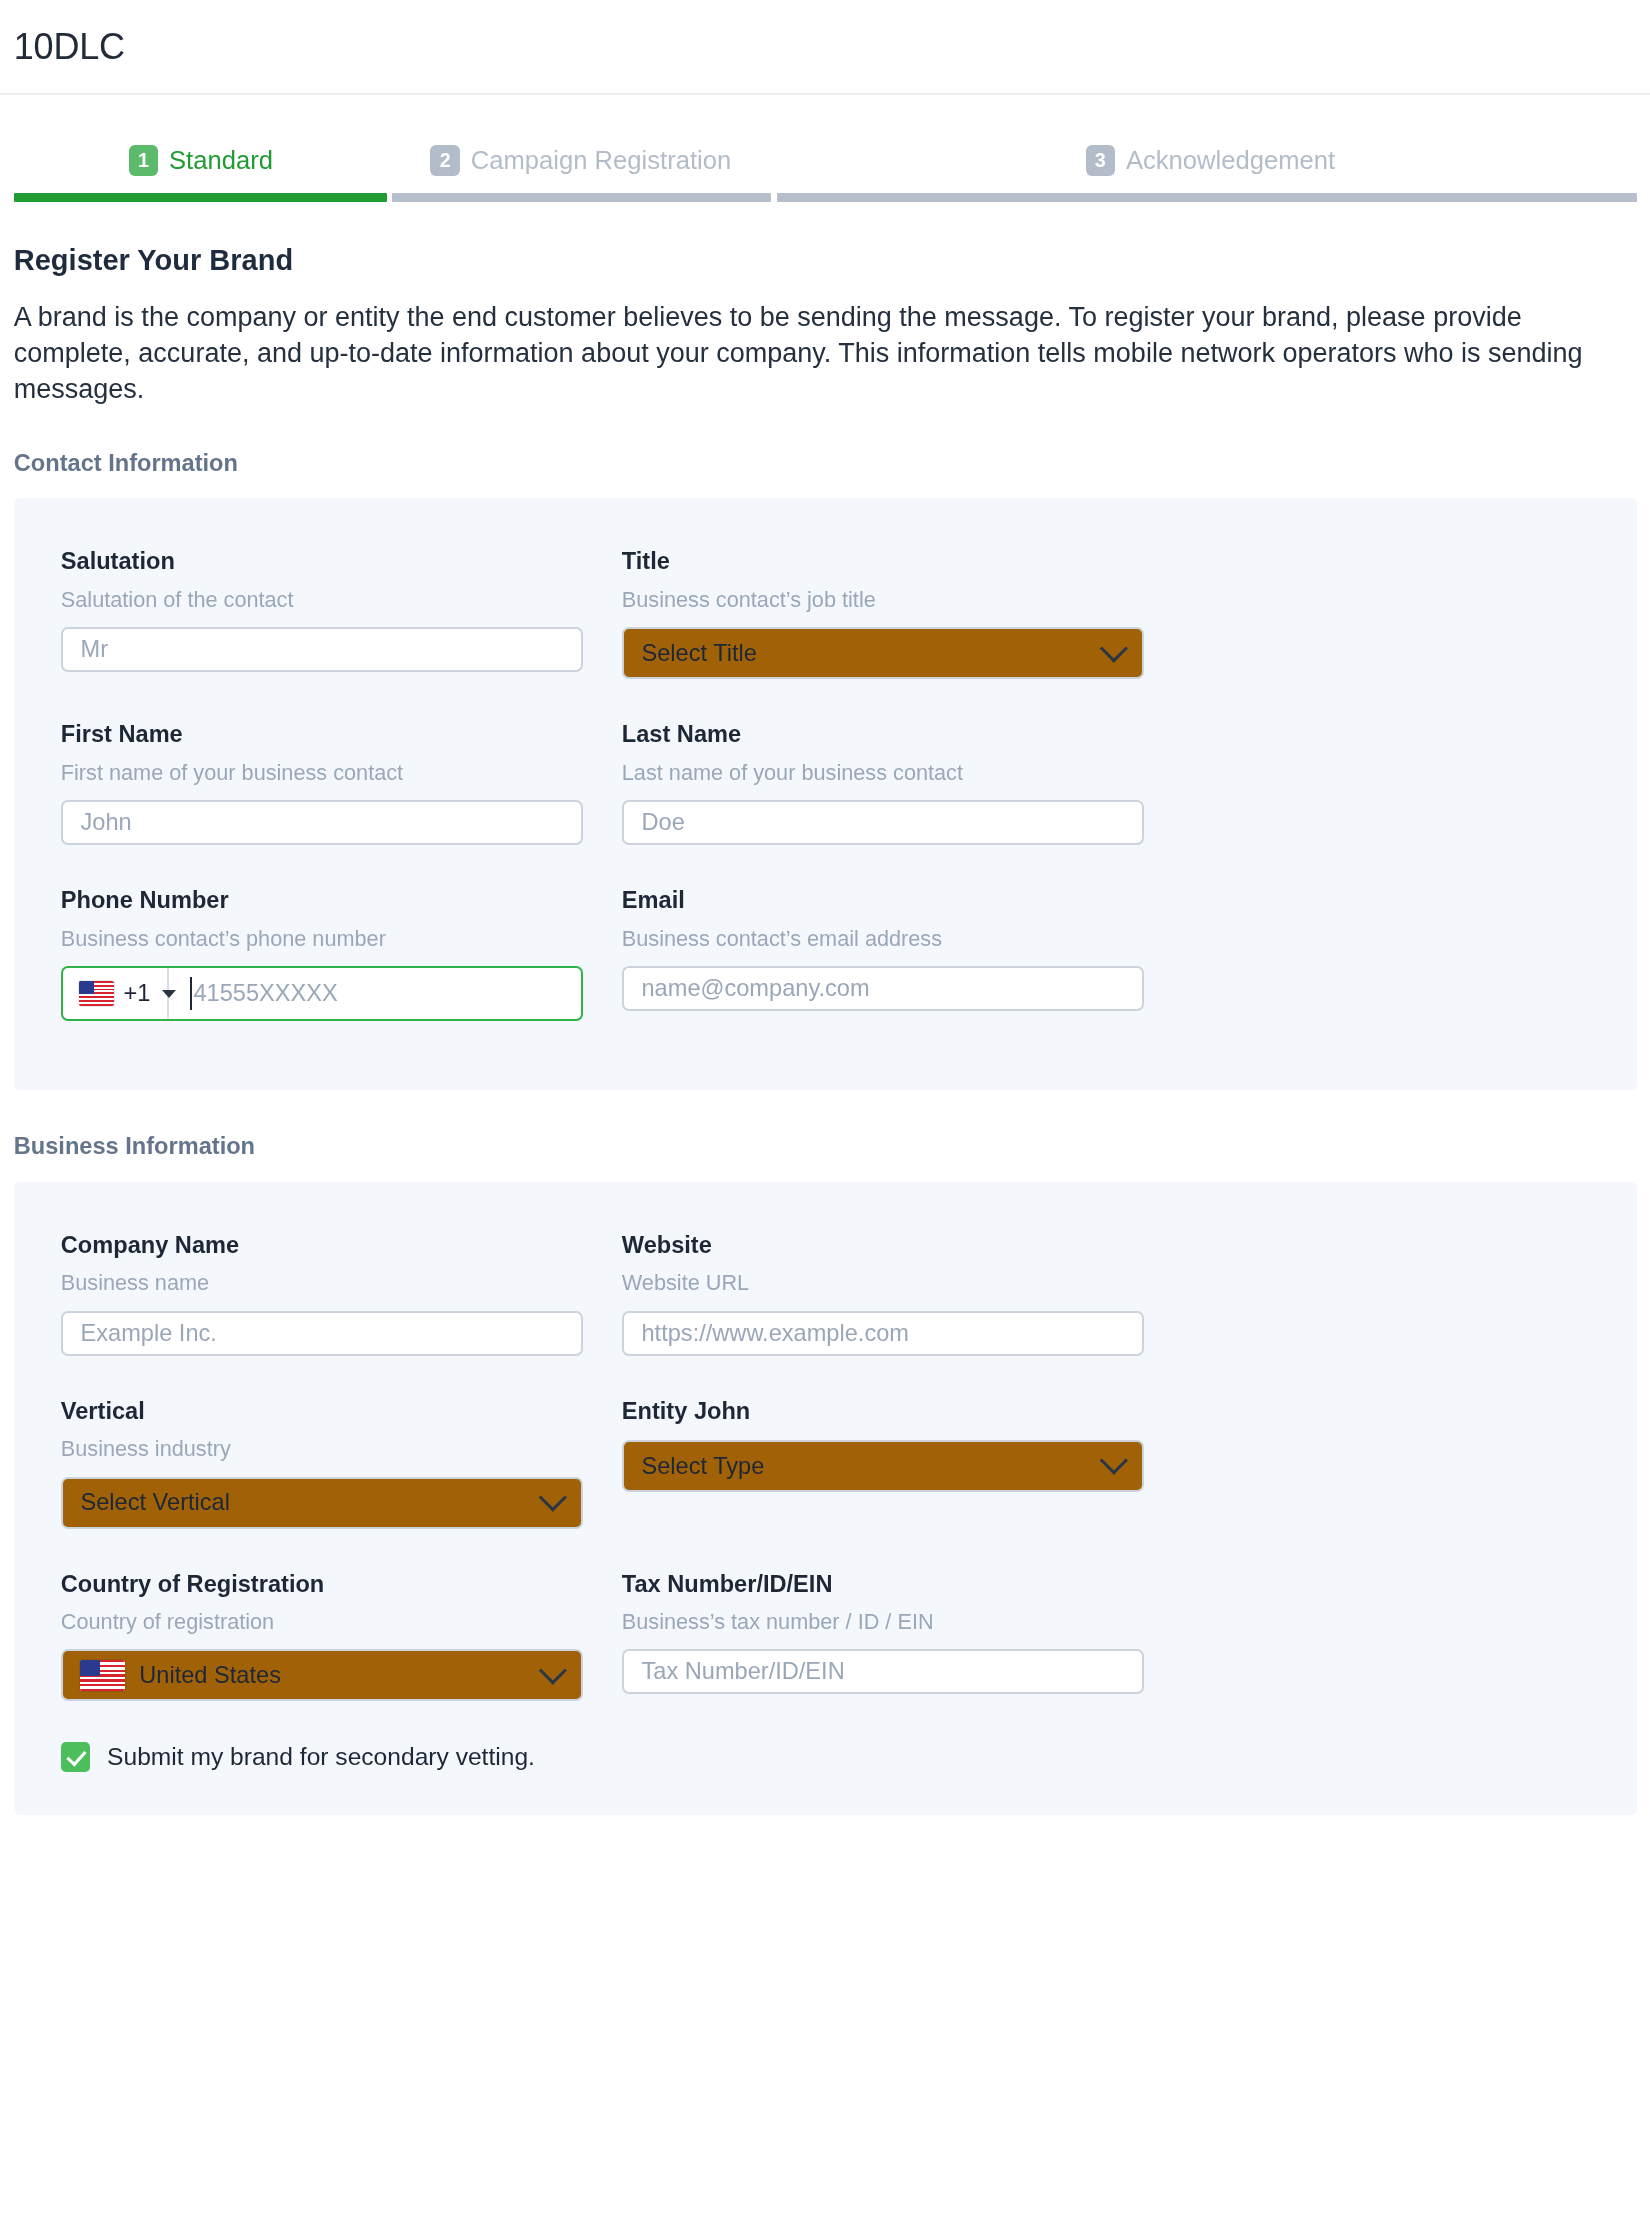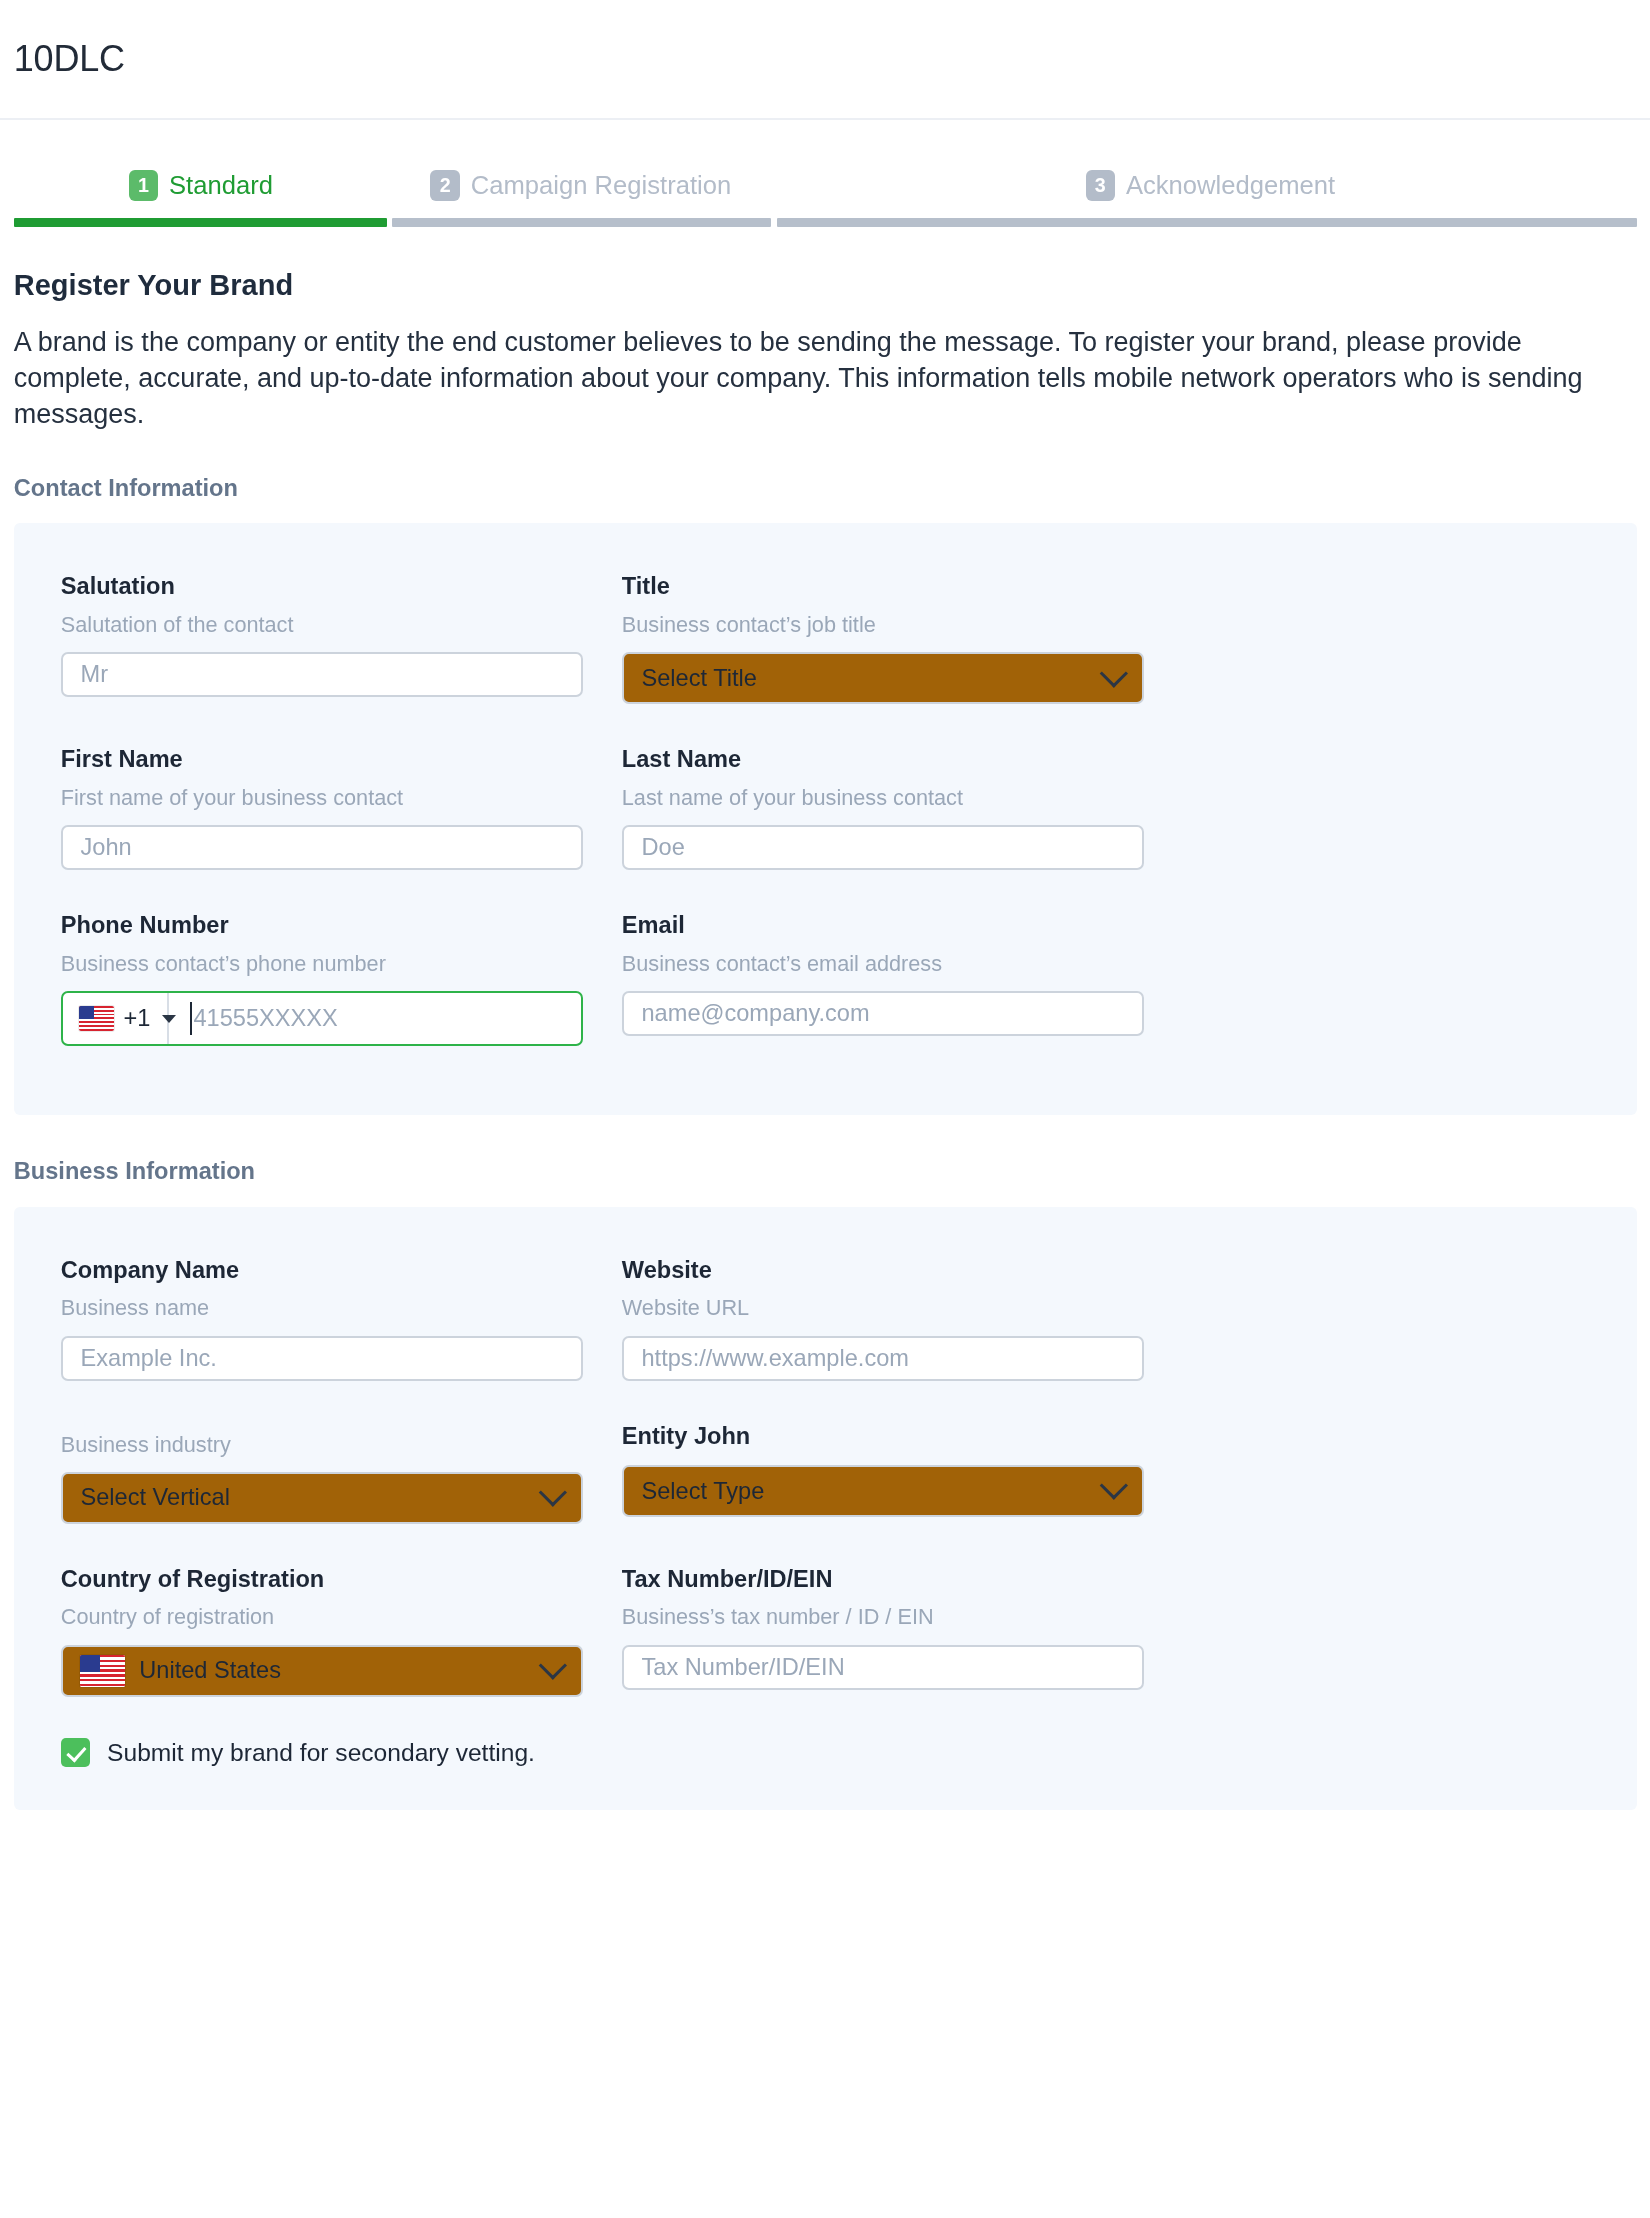--- a/index.html
+++ b/index.html
@@ -7,21 +7,21 @@
   html, body {
     width: 1651px;
     height: 2218px;
     background: #ffffff;
     font-family: "Liberation Sans", sans-serif;
     -webkit-font-smoothing: antialiased;
   }
 
   
   .app-header {
-    height: 120px;
+    height: 95px;
     border-bottom: 2px solid #eceff4;
     display: flex;
     align-items: center;
     padding-left: 13.8px;
   }
   .app-title {
     font-size: 36px;
     font-weight: 400;
     color: #222b38;
     letter-spacing: -0.2px;
@@ -395,20 +395,21 @@
       </div>
       <div class="col">
         <div class="field-label">Website</div>
         <div class="field-help">Website URL</div>
         <div class="input">https://www.example.com</div>
       </div>
     </div>
 
     <div class="row">
       <div class="col">
+        <div class="field-label">Vertical</div>
         <div class="field-help">Business industry</div>
         <div class="select">
           <span class="select-value">Select Vertical</span>
           <span class="chev"></span>
         </div>
       </div>
       <div class="col">
         <div class="field-label">Entity John</div>
         <div class="select">
           <span class="select-value">Select Type</span>

